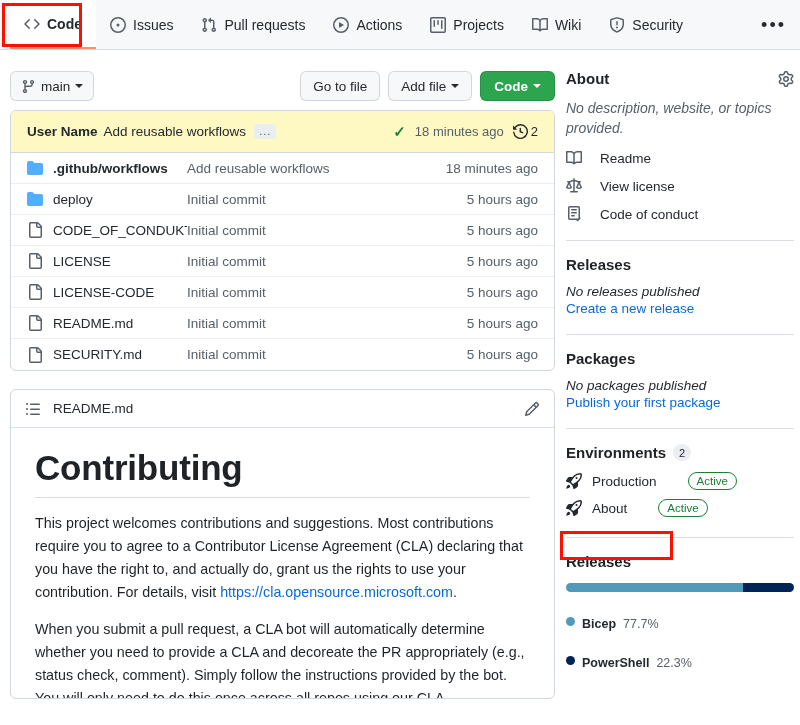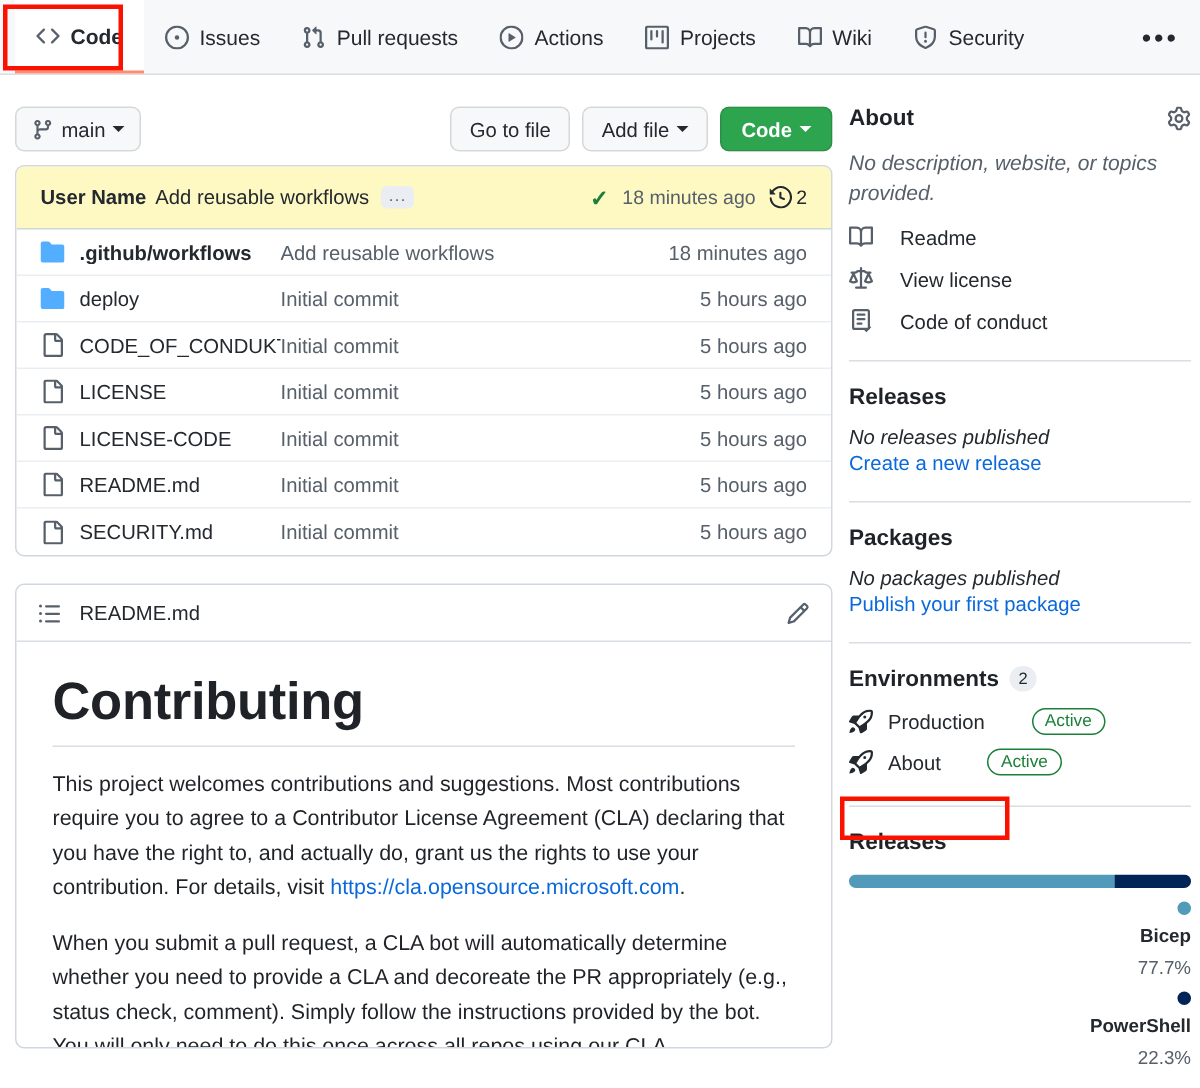--- a/index.html
+++ b/index.html
@@ -186,22 +186,22 @@
     border-radius: 10px; font-size: 11.5px;
     padding: 0 8px; height: 18px;
     display: inline-flex; align-items: center;
     margin-left: 23px;
   }
   .lang-bar {
     display: flex; height: 9px; border-radius: 5px;
     overflow: hidden; margin-top: 13px;
   }
   .lang-row {
-    display: flex; align-items: flex-end; gap: 7px;
-    margin-top: 9px; font-size: 13px; cursor: pointer; flex-direction: column;
+    display: flex; align-items: flex-start; gap: 7px;
+    margin-top: 25px; font-size: 13px; cursor: pointer;
   }
   .dot { width: 9px; height: 9px; border-radius: 50%; flex: 0 0 9px; }
   .lang-name { color: #24292f; font-weight: bold; font-size: 12.5px; }
   .lang-pct { color: #57606a; font-size: 12.5px; }
   svg { display: block; }
 </style>
 </head>
 <body>
 
 <div id="app">

